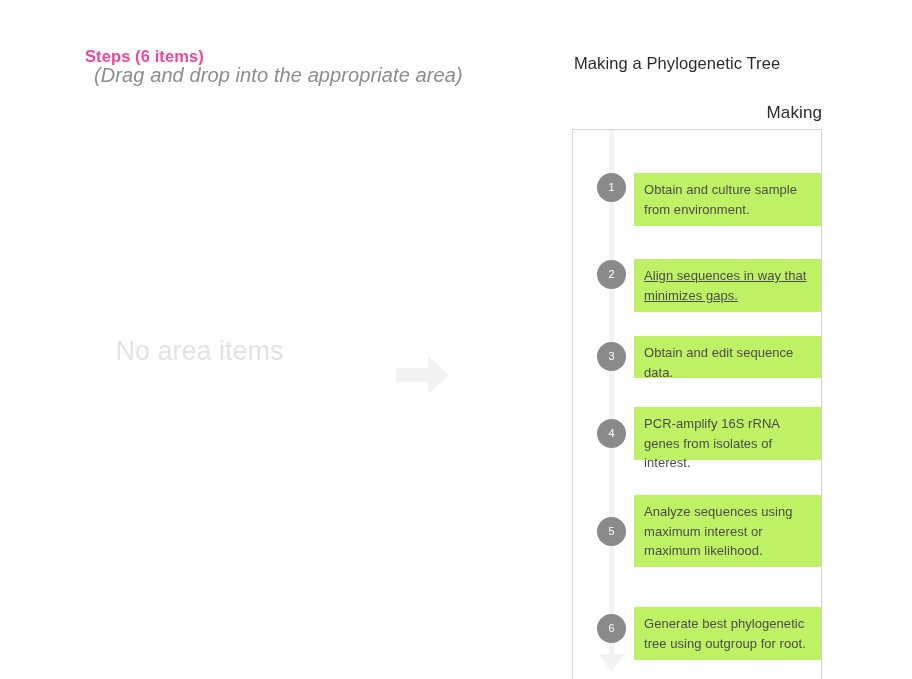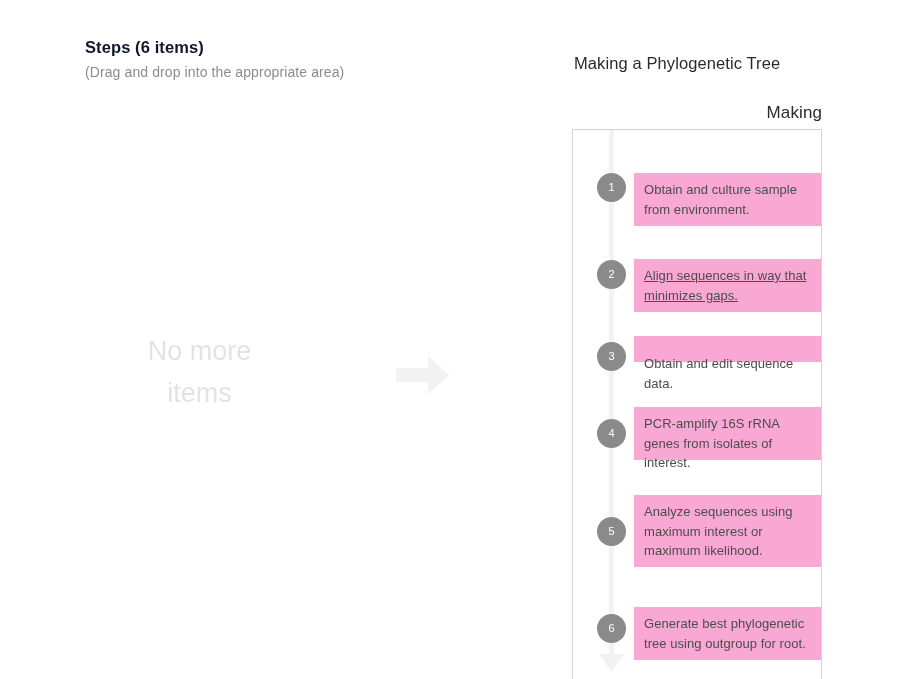--- a/index.html
+++ b/index.html
@@ -25,33 +25,34 @@
     position: absolute;
     left: 0;
     top: 0;
     width: 560px;
     height: 679px;
   }
 
   .steps-heading {
     position: absolute;
     left: 85px;
-    top: 38px;
+    top: 47px;
     font-size: 16.5px;
     font-weight: 600;
-    color: #0f172a;
+    color: #ec4899;
     letter-spacing: 0.1px;
     white-space: nowrap;
   }
 
   .steps-subheading {
     position: absolute;
-    left: 85px;
+    left: 94px;
     top: 64px;
-    font-size: 14px;
+    font-size: 20px;
+    font-style: italic;
     color: #8c8c8c;
     letter-spacing: 0.1px;
     white-space: nowrap;
   }
 
   .empty-message {
     position: absolute;
     left: 112px;
     top: 330px;
     width: 175px;
@@ -157,45 +158,45 @@
     line-height: 29px;
     text-align: center;
     font-weight: 400;
     user-select: none;
   }
 
   .step-card {
     position: absolute;
     left: 61px;
     width: 189px;
-    background: #f9a8d4;
+    background: #bef264;
     color: #4c4c4c;
     font-size: 13px;
     line-height: 19.5px;
     padding: 7px 8px 7px 10px;
     letter-spacing: 0.05px;
     cursor: grab;
   }
 
-  .step-card.lines-1 { height: 26px; padding-top: 18px; }
+  .step-card.lines-1 { height: 42px; padding-top: 7px; }
   .step-card.lines-2 { height: 53px; }
   .step-card.lines-3 { height: 72px; }
 </style>
 </head>
 <body>
 
 <div id="app">
 
   <div class="left-pane">
 
     <div class="steps-heading">Steps (6 items)</div>
 
     <div class="steps-subheading">(Drag and drop into the appropriate area)</div>
 
-    <div class="empty-message">No more items</div>
+    <div class="empty-message">No area items</div>
 
     <div class="transfer-arrow">
       <svg width="54" height="40" viewBox="0 0 54 40" xmlns="http://www.w3.org/2000/svg">
         <path d="M0 13 L32 13 L32 1 L53 20 L32 39 L32 27 L0 27 Z" fill="#f2f2f2"></path>
       </svg>
     </div>
 
   </div>
 
   <div class="right-pane">

